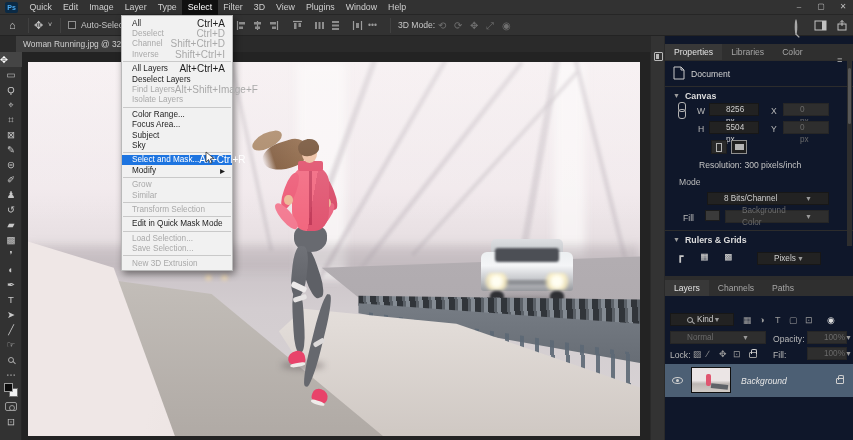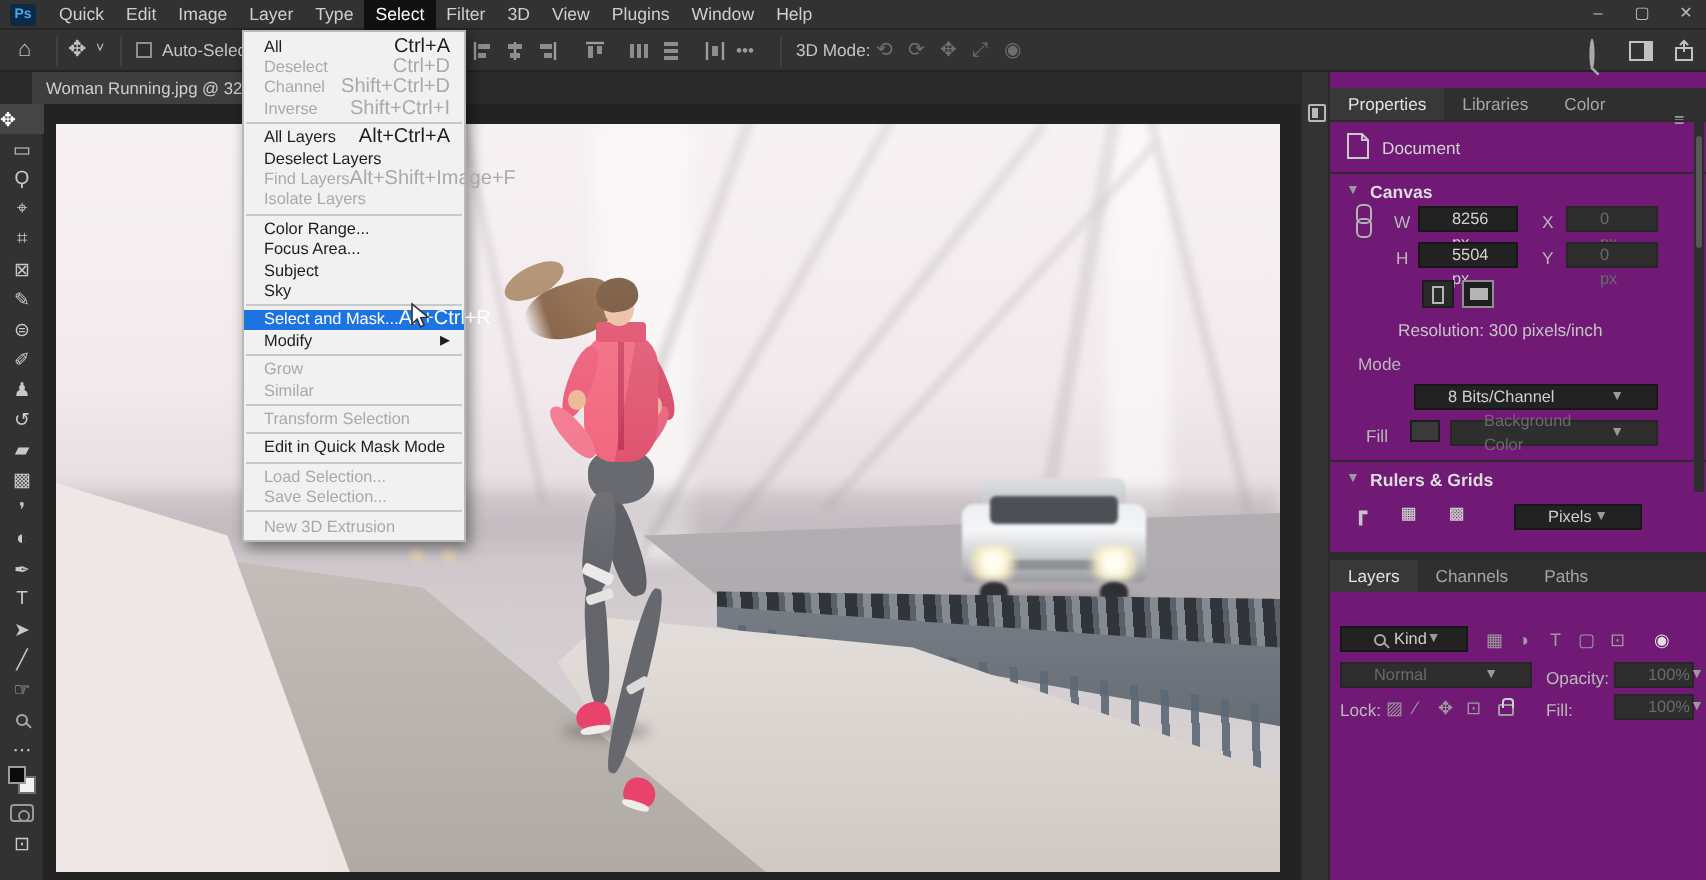--- a/index.html
+++ b/index.html
@@ -109,21 +109,21 @@
   .rn-shoeB{left:49%;top:88.5%;width:15%;height:4.6%;transform:rotate(18deg);border-radius:50% 60% 40% 40%;background:#e8436a}
   .rn-s1{left:29%;top:53%;width:15%;height:2%;transform:rotate(25deg);background:#ece9e9;border-radius:2px}
   .rn-s2{left:31%;top:57%;width:13%;height:1.8%;transform:rotate(-18deg);background:#e6e3e3;border-radius:2px}
   .rn-s3{left:50%;top:72%;width:12%;height:1.8%;transform:rotate(-30deg);background:#dddada;border-radius:2px}
   .rn-shadow{left:20%;top:79%;width:42%;height:3%;background:rgba(88,78,80,.4);border-radius:50%;filter:blur(3px)}
 
   
   #dock{left:650px;top:36px;width:14px;height:404px;background:#333;border-left:1px solid #2a2a2a}
   .dockico{position:absolute;left:3px;top:16px;width:9px;height:9px;border:1px solid #b9b9b9;border-radius:1px}
   .dockico::after{content:"";position:absolute;left:1px;top:1px;width:3px;height:5px;background:#b9b9b9}
-  #rpanel{left:664px;top:36px;width:189px;height:404px;background:#701a75;border-left:1px solid #2a2a2a}
+  #rpanel{left:664px;top:36px;width:189px;height:404px;background:#0f172a;border-left:1px solid #2a2a2a}
   .ptabs{position:absolute;left:0;width:189px;height:16px;background:#2f2f2f;display:flex}
   .ptab{padding:0 9px;height:16px;line-height:16px;font-size:8.6px;color:#a6a6a6}
   .ptab.on{background:#383838;color:#e3e3e3}
   .hamb{position:absolute;right:6px;width:11px;color:#bdbdbd;font-size:9px;line-height:16px}
   .plabel{position:absolute;font-size:8.6px;color:#b9b9b9}
   .phead{position:absolute;font-size:8.8px;color:#dcdcdc;font-weight:bold}
   .fld{position:absolute;height:13px;line-height:12px;background:#222;border:1px solid #171717;color:#cfcfcf;font-size:8.2px;padding:0 16px}
   .fld.dis{color:#6a6a6a;background:#2e2e2e;border-color:#262626}
   .sel{display:flex;justify-content:space-between;align-items:center}
   .sel .ar{color:#9a9a9a;font-size:7px}
@@ -468,20 +468,26 @@
     <span class="lico" style="left:42px;top:313px">∕</span>
     <span class="lico" style="left:54px;top:313px">✥</span>
     <span class="lico" style="left:68px;top:313px">⊡</span>
     <span class="lockico" style="left:84px;top:316px;border-color:#9c9c9c"></span>
     <span class="plabel dim" style="left:108px;top:314px">Fill:</span>
     <span class="fld dis sel" style="left:142px;top:311px;width:40px">
         <span>100%</span>
         <span class="ar">▼</span>
       </span>
 
+    <div class="p" style="left:0;top:328px;width:189px;height:33px;background:#4c5f74">
+      <span class="eye" style="left:7px;top:13px"></span>
+      <span class="thumb" style="left:26px;top:3px"></span>
+      <span class="plabel" style="left:76px;top:12px;font-style:italic;color:#e6e6e6">Background</span>
+      <span class="lockico" style="right:10px;top:14px"></span>
+    </div>
   </div>
 
   <div class="p" id="selmenu">
     <div class="mi enabled">
         <span class="lbl">All</span>
         <span class="sc">Ctrl+A</span>
       </div>
     <div class="mi disabled">
         <span class="lbl">Deselect</span>
         <span class="sc">Ctrl+D</span>

